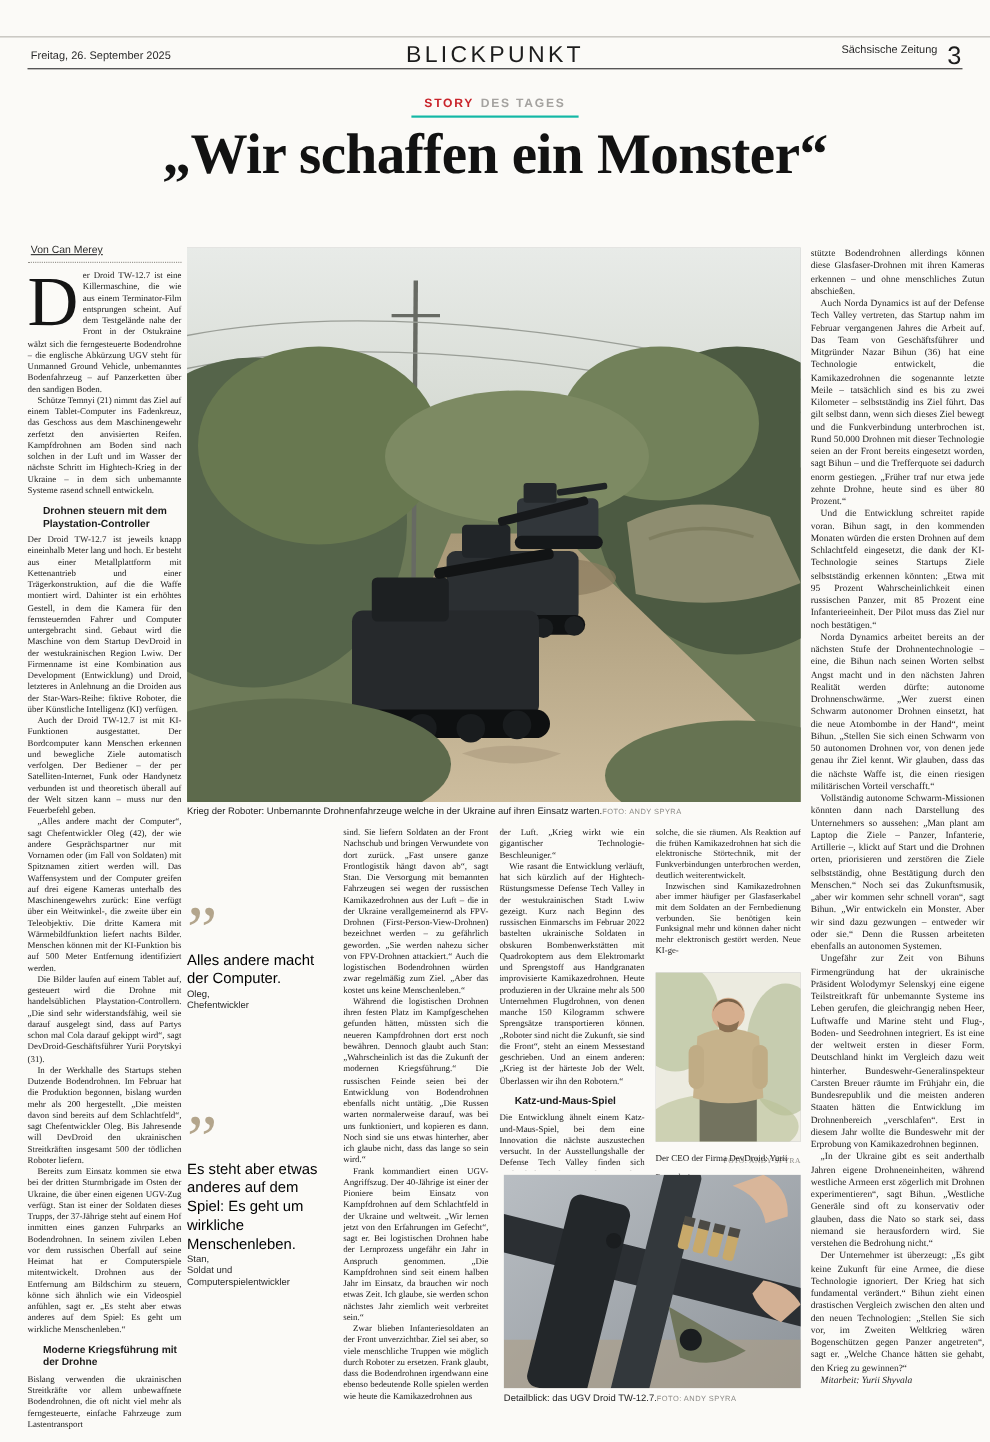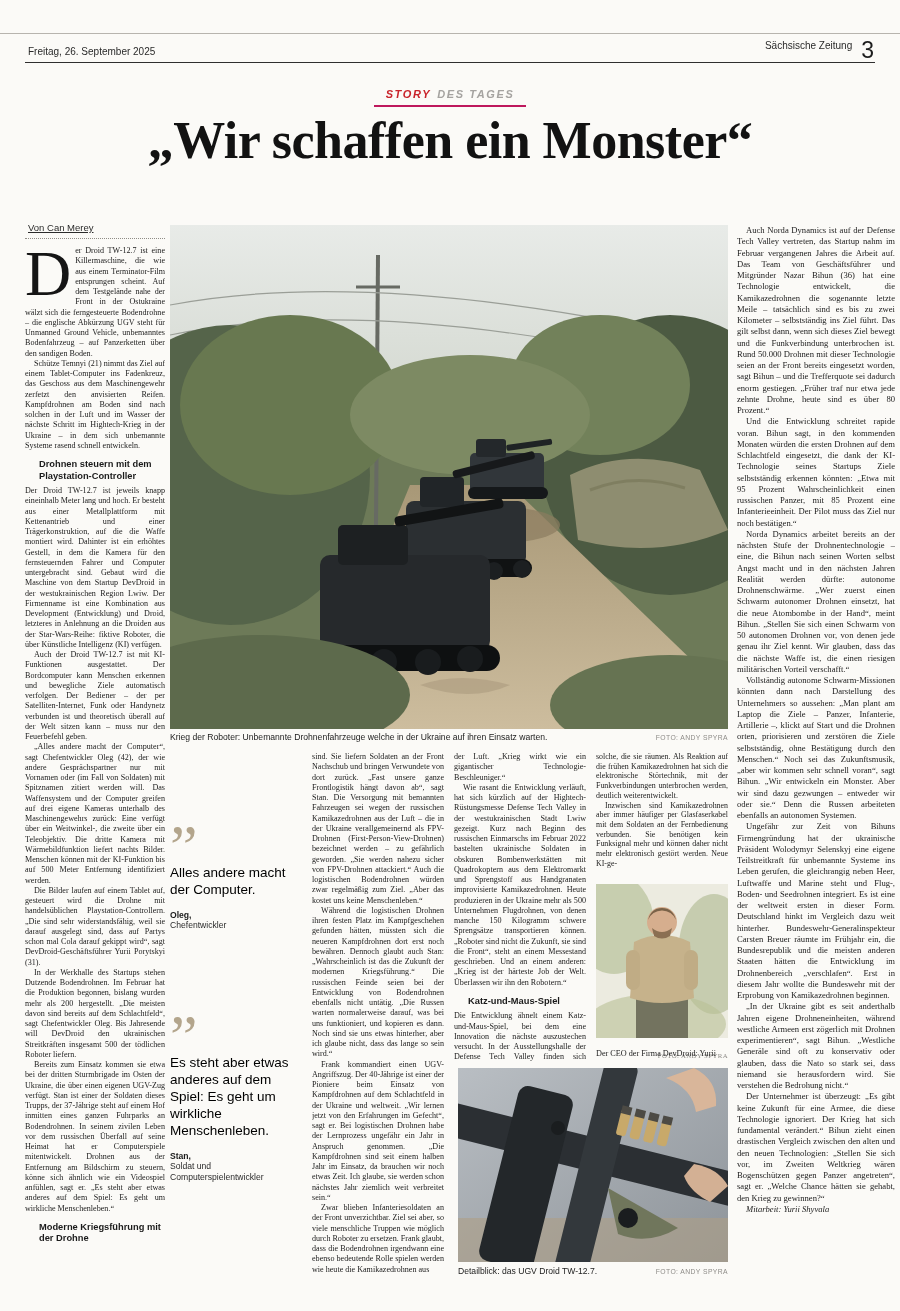--- a/index.html
+++ b/index.html
@@ -13,21 +13,21 @@
   .mast-section{left:0;right:0;top:38px;text-align:center;font-family:"Liberation Sans",sans-serif;
         font-size:21px;letter-spacing:3px;color:#1d1d1d;}
   .mast-paper{right:26px;top:40px;font-family:Liberation Sans, sans-serif;font-size:10px;color:#2a2a2a;
         display:flex;align-items:flex-start;gap:9px;}
   .mast-paper .pagenum{font-size:23px;line-height:20px;font-weight:400;color:#1d1d1d;}
   .mast-rule{left:25px;right:25px;top:62px;height:1px;background:#2f2f2f;}
 
   
   .kicker-wrap{left:0;right:0;top:84px;text-align:center;}
   .kicker{display:inline-block;font-family:"Liberation Sans",sans-serif;font-weight:bold;font-size:11px;
-        letter-spacing:1.6px;padding:0 12px 5px;border-bottom:2px solid #be185d;font-style:italic;}
+        letter-spacing:1.6px;padding:0 12px 5px;border-bottom:2px solid #14b8a6;}
   .kicker .red{color:#c9242b;}
   .kicker .gray{color:#a5a3a0;margin-left:6px;}
   .headline{left:0;right:0;top:99px;text-align:center;font-family:"Liberation Serif",serif;
         font-weight:bold;font-size:52px;letter-spacing:-0.5px;color:#121212;}
   .standfirst{left:32px;width:840px;top:171px;font-family:"Liberation Sans",sans-serif;
         font-size:15.5px;line-height:19.5px;color:#212121;}
   .byline{left:28px;top:222px;font-family:"Liberation Sans",sans-serif;font-size:9.5px;color:#2b2b2b;text-decoration:underline;}
   .byline-rule{left:25px;top:238px;width:140px;border-bottom:1px dotted #8f8c86;height:0;}
 
   
@@ -40,49 +40,50 @@
   .col1{left:25px;top:246px;width:140px;height:1058px;}
   .col2{left:312px;top:752px;width:132px;height:558px;}
   .col3{left:454px;top:752px;width:132px;height:312px;}
   .col4{left:596px;top:752px;width:132px;height:128px;font-size:7.9px;line-height:9.7px;}
   .col5{left:737px;top:225px;width:158px;height:1060px;font-size:8.6px;line-height:11.25px;}
   .credit-line{font-style:italic;margin-top:2px;}
 
   
   .photo{overflow:hidden;background:#ccc;}
   .photo svg{display:block;}
-  .cap-row{display:flex;justify-content:space-between;align-items:baseline;
+  .cap-row{display:flex;justify-content:flex-start;align-items:baseline;
         font-family:"Liberation Sans",sans-serif;}
   .cap{font-size:8.6px;color:#1c1c1c;}
   .photocredit{font-size:6.8px;color:#8d8b87;letter-spacing:.4px;white-space:nowrap;}
   .main-photo{left:170px;top:225px;width:558px;height:504px;}
   .main-cap{left:170px;top:732px;width:558px;}
   .ceo-photo{left:596px;top:884px;width:132px;height:154px;}
   .ceo-cap{left:596px;top:1042px;width:132px;display:block;}
   .ceo-cap .cap{font-size:8.2px;line-height:10.5px;}
   .ceo-cap .photocredit{float:right;margin-top:-8px;}
   .detail-photo{left:458px;top:1068px;width:270px;height:194px;}
   .detail-cap{left:458px;top:1266px;width:270px;}
 
   
   .pq{left:170px;width:132px;font-family:"Liberation Sans",sans-serif;}
   .pq-mark{font-family:"Liberation Serif",serif;font-size:62px;line-height:40px;height:34px;color:#b3a58c;}
   .pq-text{font-size:13.5px;line-height:17px;color:#000000;margin-top:4px;}
-  .pq-name{font-size:8.6px;font-weight:bold;margin-top:12px;color:#1a1a1a;}
+  .pq-name{font-size:8.6px;font-weight:normal;color:#1a1a1a;}
   .pq-role{font-size:8.6px;color:#2b2b2b;line-height:10.5px;}
   .pq1{top:826px;}
   .pq2{top:1016px;}
 </style>
 </head>
 <body>
 
 <div class="page">
 
   <div class="abs topline"></div>
   <div class="abs mast-date">Freitag, 26. September 2025</div>
+  <div class="abs mast-section">BLICKPUNKT</div>
   <div class="abs mast-paper">
     <span>Sächsische Zeitung</span>
     <span class="pagenum">3</span>
   </div>
   <div class="abs mast-rule"></div>
 
   <div class="abs kicker-wrap">
     <span class="kicker">
       <span class="red">STORY</span><span class="gray">DES TAGES</span>
     </span>
@@ -95,20 +96,21 @@
     <p><span class="dropcap">D</span><span>er Droid TW-12.7 ist eine Killermaschine, die wie aus einem Terminator-Film entsprungen scheint. Auf dem Testgelände nahe der Front in der Ostukraine wälzt sich die ferngesteuerte Bodendrohne – die englische Abkürzung UGV steht für Unmanned Ground Vehicle, unbemanntes Bodenfahrzeug – auf Panzerketten über den sandigen Boden.</span></p>
     <p class="ind">Schütze Temnyi (21) nimmt das Ziel auf einem Tablet-Computer ins Fadenkreuz, das Geschoss aus dem Maschinengewehr zerfetzt den anvisierten Reifen. Kampfdrohnen am Boden sind nach solchen in der Luft und im Wasser der nächste Schritt im Hightech-Krieg in der Ukraine – in dem sich unbemannte Systeme rasend schnell entwickeln.</p>
     <div class="subhead">Drohnen steuern mit dem Playstation-Controller</div>
     <p>Der Droid TW-12.7 ist jeweils knapp eineinhalb Meter lang und hoch. Er besteht aus einer Metallplattform mit Kettenantrieb und einer Trägerkonstruktion, auf die die Waffe montiert wird. Dahinter ist ein erhöhtes Gestell, in dem die Kamera für den fernsteuernden Fahrer und Computer untergebracht sind. Gebaut wird die Maschine von dem Startup DevDroid in der westukrainischen Region Lwiw. Der Firmenname ist eine Kombination aus Development (Entwicklung) und Droid, letzteres in Anlehnung an die Droiden aus der Star-Wars-Reihe: fiktive Roboter, die über Künstliche Intelligenz (KI) verfügen.</p>
     <p class="ind">Auch der Droid TW-12.7 ist mit KI-Funktionen ausgestattet. Der Bordcomputer kann Menschen erkennen und bewegliche Ziele automatisch verfolgen. Der Bediener – der per Satelliten-Internet, Funk oder Handynetz verbunden ist und theoretisch überall auf der Welt sitzen kann – muss nur den Feuerbefehl geben.</p>
     <p class="ind">„Alles andere macht der Computer“, sagt Chefentwickler Oleg (42), der wie andere Gesprächspartner nur mit Vornamen oder (im Fall von Soldaten) mit Spitznamen zitiert werden will. Das Waffensystem und der Computer greifen auf drei eigene Kameras unterhalb des Maschinengewehrs zurück: Eine verfügt über ein Weitwinkel-, die zweite über ein Teleobjektiv. Die dritte Kamera mit Wärmebildfunktion liefert nachts Bilder. Menschen können mit der KI-Funktion bis auf 500 Meter Entfernung identifiziert werden.</p>
     <p class="ind">Die Bilder laufen auf einem Tablet auf, gesteuert wird die Drohne mit handelsüblichen Playstation-Controllern. „Die sind sehr widerstandsfähig, weil sie darauf ausgelegt sind, dass auf Partys schon mal Cola darauf gekippt wird“, sagt DevDroid-Geschäftsführer Yurii Porytskyi (31).</p>
     <p class="ind">In der Werkhalle des Startups stehen Dutzende Bodendrohnen. Im Februar hat die Produktion begonnen, bislang wurden mehr als 200 hergestellt. „Die meisten davon sind bereits auf dem Schlachtfeld“, sagt Chefentwickler Oleg. Bis Jahresende will DevDroid den ukrainischen Streitkräften insgesamt 500 der tödlichen Roboter liefern.</p>
     <p class="ind">Bereits zum Einsatz kommen sie etwa bei der dritten Sturmbrigade im Osten der Ukraine, die über einen eigenen UGV-Zug verfügt. Stan ist einer der Soldaten dieses Trupps, der 37-Jährige steht auf einem Hof inmitten eines ganzen Fuhrparks an Bodendrohnen. In seinem zivilen Leben vor dem russischen Überfall auf seine Heimat hat er Computerspiele mitentwickelt. Drohnen aus der Entfernung am Bildschirm zu steuern, könne sich ähnlich wie ein Videospiel anfühlen, sagt er. „Es steht aber etwas anderes auf dem Spiel: Es geht um wirkliche Menschenleben.“</p>
     <div class="subhead">Moderne Kriegsführung mit der Drohne</div>
+    <p>Bislang verwenden die ukrainischen Streitkräfte vor allem unbewaffnete Bodendrohnen, die oft nicht viel mehr als ferngesteuerte, einfache Fahrzeuge zum Lastentransport</p>
   </div>
 
   <div class="abs photo main-photo">
     <svg width="558" height="504" viewBox="0 0 558 504" preserveAspectRatio="none">
       <defs>
         <linearGradient id="sky" x1="0" y1="0" x2="0" y2="1">
           <stop offset="0" stop-color="#e8ebe8"></stop>
             <stop offset="1" stop-color="#cfd4cb"></stop>
         </linearGradient>
         <linearGradient id="path" x1="0" y1="0" x2="0" y2="1">
@@ -253,20 +255,21 @@
       <circle cx="100" cy="60" r="7" fill="#1a1d1f"></circle>
       <circle cx="170" cy="150" r="10" fill="#1a1d1f"></circle>
     </svg>
   </div>
   <div class="abs cap-row detail-cap">
     <span class="cap">Detailblick: das UGV Droid TW-12.7.</span>
     <span class="photocredit">FOTO: ANDY SPYRA</span>
   </div>
 
   <div class="abs bodycol col5">
+    <p>stützte Bodendrohnen allerdings können diese Glasfaser-Drohnen mit ihren Kameras erkennen – und ohne menschliches Zutun abschießen.</p>
     <p class="ind">Auch Norda Dynamics ist auf der Defense Tech Valley vertreten, das Startup nahm im Februar vergangenen Jahres die Arbeit auf. Das Team von Geschäftsführer und Mitgründer Nazar Bihun (36) hat eine Technologie entwickelt, die Kamikazedrohnen die sogenannte letzte Meile – tatsächlich sind es bis zu zwei Kilometer – selbstständig ins Ziel führt. Das gilt selbst dann, wenn sich dieses Ziel bewegt und die Funkverbindung unterbrochen ist. Rund 50.000 Drohnen mit dieser Technologie seien an der Front bereits eingesetzt worden, sagt Bihun – und die Trefferquote sei dadurch enorm gestiegen. „Früher traf nur etwa jede zehnte Drohne, heute sind es über 80 Prozent.“</p>
     <p class="ind">Und die Entwicklung schreitet rapide voran. Bihun sagt, in den kommenden Monaten würden die ersten Drohnen auf dem Schlachtfeld eingesetzt, die dank der KI-Technologie seines Startups Ziele selbstständig erkennen könnten: „Etwa mit 95 Prozent Wahrscheinlichkeit einen russischen Panzer, mit 85 Prozent eine Infanterieeinheit. Der Pilot muss das Ziel nur noch bestätigen.“</p>
     <p class="ind">Norda Dynamics arbeitet bereits an der nächsten Stufe der Drohnentechnologie – eine, die Bihun nach seinen Worten selbst Angst macht und in den nächsten Jahren Realität werden dürfte: autonome Drohnenschwärme. „Wer zuerst einen Schwarm autonomer Drohnen einsetzt, hat die neue Atombombe in der Hand“, meint Bihun. „Stellen Sie sich einen Schwarm von 50 autonomen Drohnen vor, von denen jede genau ihr Ziel kennt. Wir glauben, dass das die nächste Waffe ist, die einen riesigen militärischen Vorteil verschafft.“</p>
     <p class="ind">Vollständig autonome Schwarm-Missionen könnten dann nach Darstellung des Unternehmers so aussehen: „Man plant am Laptop die Ziele – Panzer, Infanterie, Artillerie –, klickt auf Start und die Drohnen orten, priorisieren und zerstören die Ziele selbstständig, ohne Bestätigung durch den Menschen.“ Noch sei das Zukunftsmusik, „aber wir kommen sehr schnell voran“, sagt Bihun. „Wir entwickeln ein Monster. Aber wir sind dazu gezwungen – entweder wir oder sie.“ Denn die Russen arbeiteten ebenfalls an autonomen Systemen.</p>
     <p class="ind">Ungefähr zur Zeit von Bihuns Firmengründung hat der ukrainische Präsident Wolodymyr Selenskyj eine eigene Teilstreitkraft für unbemannte Systeme ins Leben gerufen, die gleichrangig neben Heer, Luftwaffe und Marine steht und Flug-, Boden- und Seedrohnen integriert. Es ist eine der weltweit ersten in dieser Form. Deutschland hinkt im Vergleich dazu weit hinterher. Bundeswehr-Generalinspekteur Carsten Breuer räumte im Frühjahr ein, die Bundesrepublik und die meisten anderen Staaten hätten die Entwicklung im Drohnenbereich „verschlafen“. Erst in diesem Jahr wollte die Bundeswehr mit der Erprobung von Kamikazedrohnen beginnen.</p>
     <p class="ind">„In der Ukraine gibt es seit anderthalb Jahren eigene Drohneneinheiten, während westliche Armeen erst zögerlich mit Drohnen experimentieren“, sagt Bihun. „Westliche Generäle sind oft zu konservativ oder glauben, dass die Nato so stark sei, dass niemand sie herausfordern wird. Sie verstehen die Bedrohung nicht.“</p>
     <p class="ind">Der Unternehmer ist überzeugt: „Es gibt keine Zukunft für eine Armee, die diese Technologie ignoriert. Der Krieg hat sich fundamental verändert.“ Bihun zieht einen drastischen Vergleich zwischen den alten und den neuen Technologien: „Stellen Sie sich vor, im Zweiten Weltkrieg wären Bogenschützen gegen Panzer angetreten“, sagt er. „Welche Chance hätten sie gehabt, den Krieg zu gewinnen?“</p>
     <p class="ind credit-line">Mitarbeit: Yurii Shyvala</p>
   </div>
 

